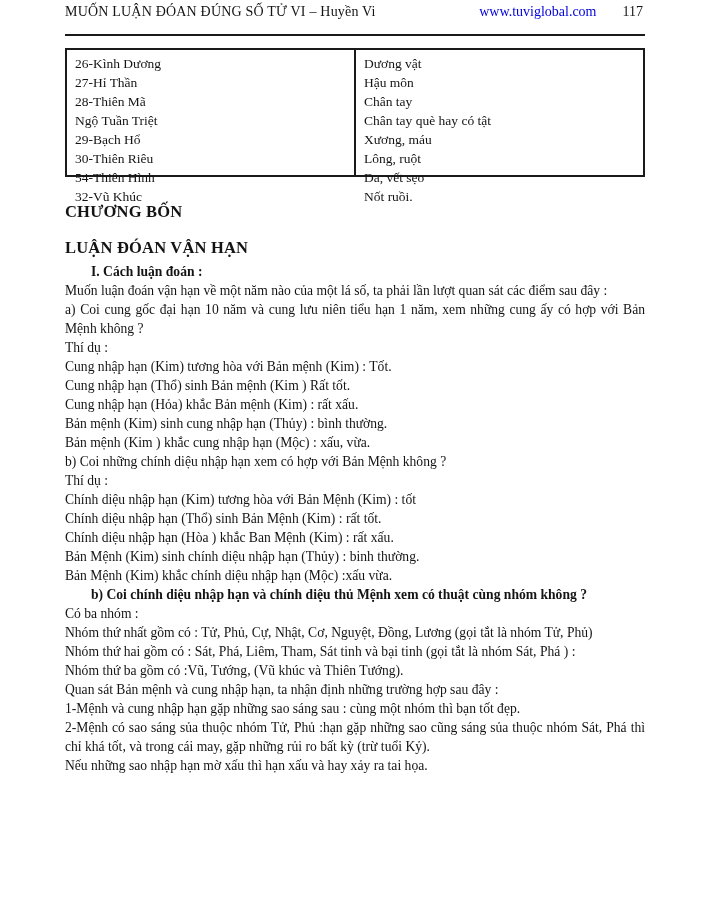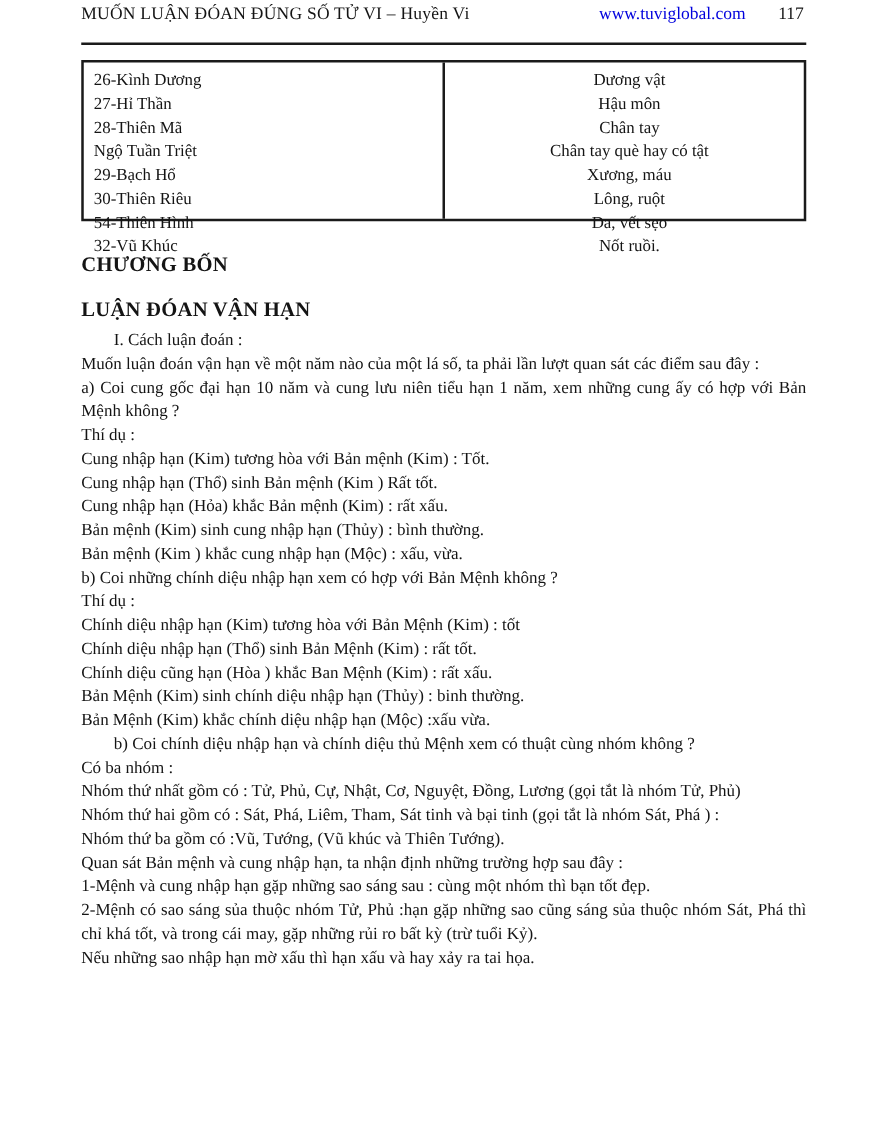--- a/index.html
+++ b/index.html
@@ -45,40 +45,40 @@
     height: 129px;
     box-sizing: border-box;
   }
   .btable .col {
     box-sizing: border-box;
     padding: 4px 0 0 8px;
     font-size: 13.5px;
     line-height: 19px;
   }
   .btable .col.left  { width: 287px; }
-  .btable .col.right { flex: 1 1 auto; border-left: 2px solid #1a1a1a; text-align: center; }
+  .btable .col.right { flex: 1 1 auto; border-left: 2px solid #1a1a1a; }
   .btable .cell { white-space: nowrap; }
   
   .chap {
     margin: 24px 0 0 0;
     font-size: 16.5px;
     font-weight: bold;
     line-height: 22px;
     letter-spacing: 0.2px;
   }
   .chap + .chap { margin-top: 14px; }
   
   .body-text { margin-top: 3px; }
   .body-text p {
     margin: 0;
     font-size: 13.6px;
     line-height: 19px;
     text-align: justify;
   }
-  .body-text p.indent { padding-left: 26px; }
+  .body-text p.indent { padding-left: 26px; font-weight: bold; }
 </style>
 </head>
 <body>
 
 <div class="page">
 
   <div class="hdr">
     <span class="hdr-title">MUỐN LUẬN ĐÓAN ĐÚNG SỐ TỬ VI – Huyền Vi</span>
     <a class="hdr-link">www.tuviglobal.com</a>
     <span class="hdr-page">117</span>
@@ -119,21 +119,21 @@
       <p class="">Thí dụ :</p>
       <p class="">Cung nhập hạn (Kim) tương hòa với Bản mệnh (Kim) : Tốt.</p>
       <p class="">Cung nhập hạn (Thổ) sinh Bản mệnh (Kim ) Rất tốt.</p>
       <p class="">Cung nhập hạn (Hỏa) khắc Bản mệnh (Kim) : rất xấu.</p>
       <p class="">Bản mệnh (Kim) sinh cung nhập hạn (Thủy) : bình thường.</p>
       <p class="">Bản mệnh (Kim ) khắc cung nhập hạn (Mộc) : xấu, vừa.</p>
       <p class="">b) Coi những chính diệu nhập hạn xem có hợp với Bản Mệnh không ?</p>
       <p class="">Thí dụ :</p>
       <p class="">Chính diệu nhập hạn (Kim) tương hòa với Bản Mệnh (Kim) : tốt</p>
       <p class="">Chính diệu nhập hạn (Thổ) sinh Bản Mệnh (Kim) : rất tốt.</p>
-      <p class="">Chính diệu cũng hạn (Hòa ) khắc Ban Mệnh (Kim) : rất xấu.</p>
+      <p class="">Chính diệu nhập hạn (Hòa ) khắc Ban Mệnh (Kim) : rất xấu.</p>
       <p class="">Bản Mệnh (Kim) sinh  chính diệu nhập hạn (Thủy) : binh thường.</p>
       <p class="">Bản Mệnh (Kim) khắc chính diệu nhập hạn (Mộc) :xấu vừa.</p>
       <p class="indent">b)  Coi chính diệu nhập hạn và chính diệu thủ Mệnh xem có thuật cùng nhóm không ?</p>
       <p class="">Có ba nhóm :</p>
       <p class="">Nhóm thứ nhất gồm có : Tử,  Phủ, Cự, Nhật, Cơ, Nguyệt, Đồng, Lương (gọi tắt là nhóm Tử, Phủ)</p>
       <p class="">Nhóm thứ hai gồm có : Sát, Phá, Liêm, Tham, Sát tinh và bại tinh (gọi tắt là nhóm Sát, Phá ) :</p>
       <p class="">Nhóm thứ ba gồm có :Vũ, Tướng, (Vũ khúc và Thiên Tướng).</p>
       <p class="">Quan sát Bản mệnh và cung nhập hạn, ta nhận định những trường hợp sau đây :</p>
       <p class="">1-Mệnh và cung nhập hạn gặp những sao sáng sau : cùng một nhóm thì bạn tốt đẹp.</p>
       <p class="">2-Mệnh có sao sáng sủa thuộc nhóm Tử, Phủ :hạn gặp những sao cũng sáng sủa thuộc nhóm Sát, Phá thì chỉ khá tốt, và trong cái may, gặp những rủi ro bất kỳ (trừ tuổi Kỷ).</p>

